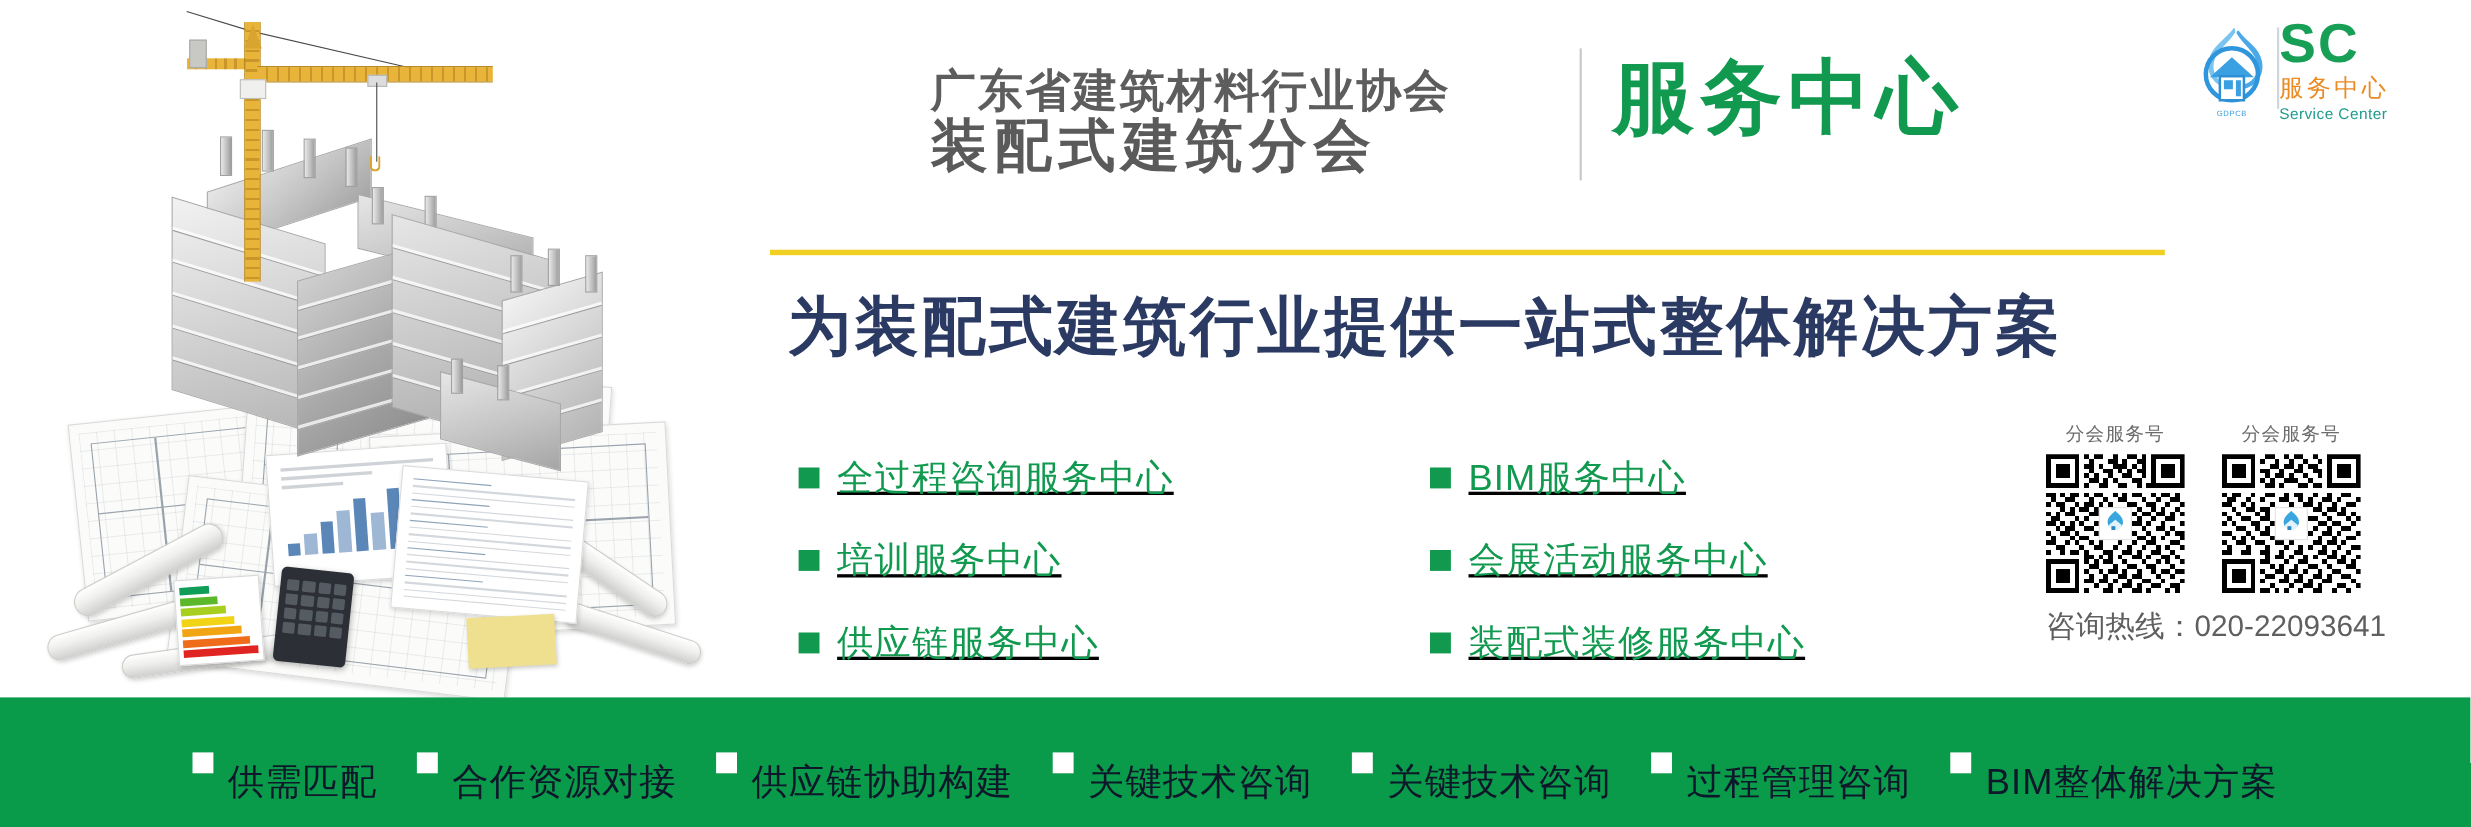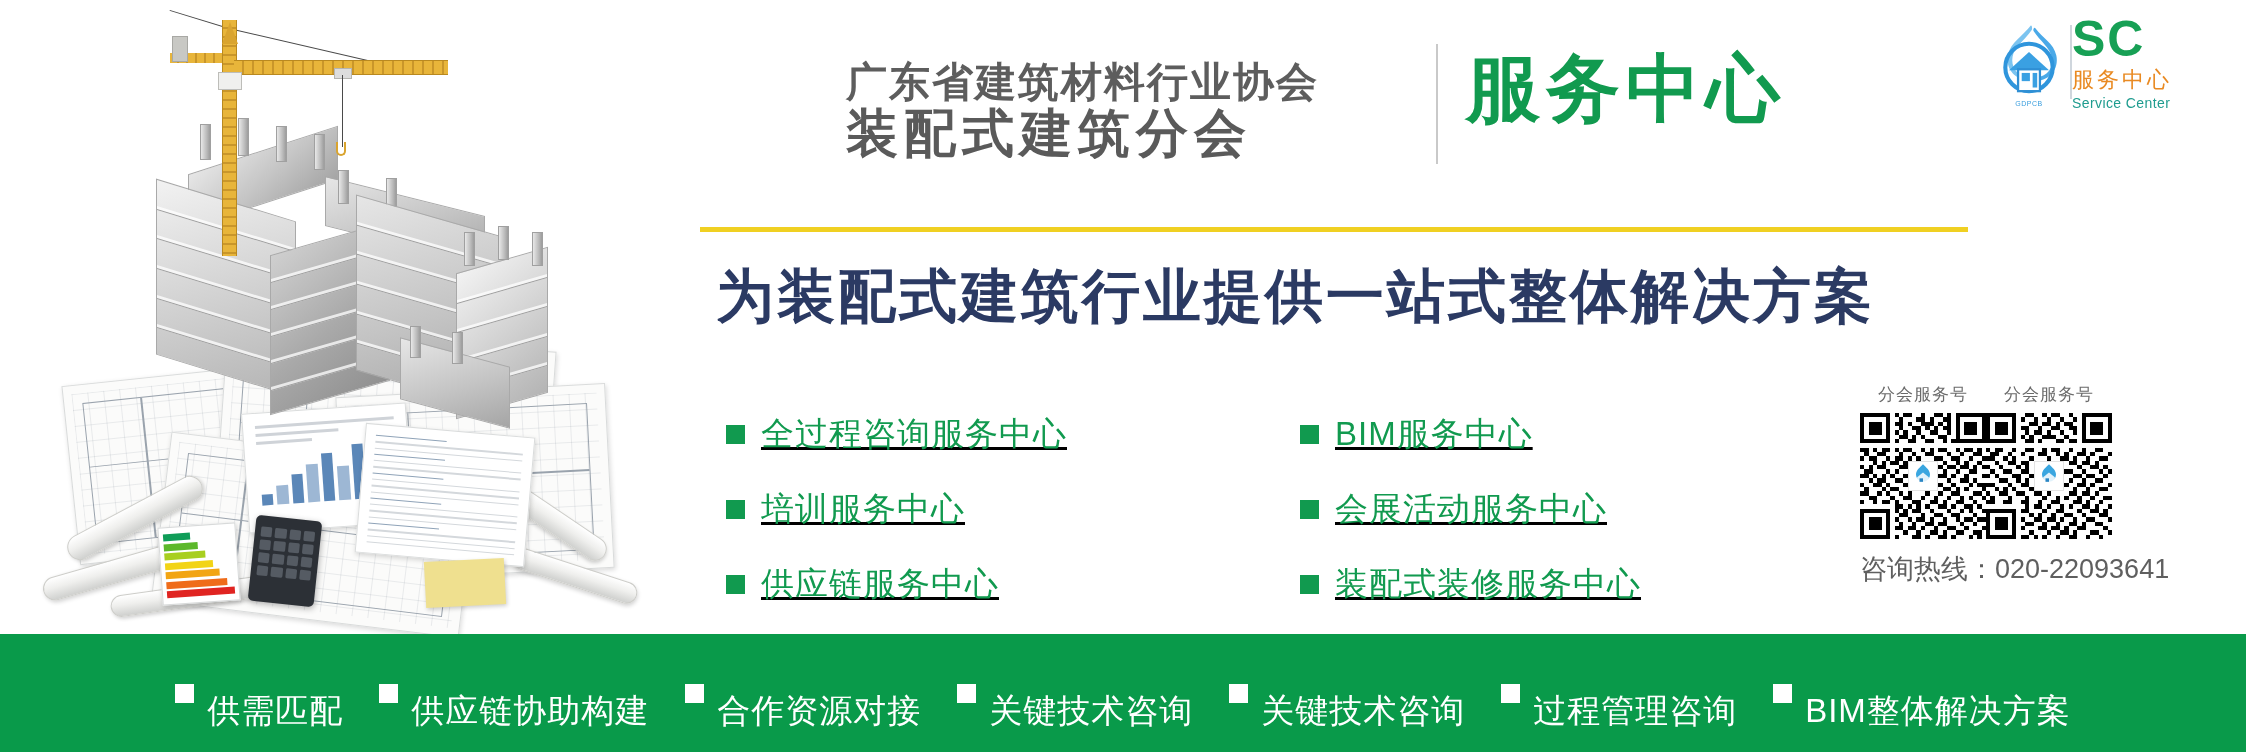--- a/index.html
+++ b/index.html
@@ -289,21 +289,21 @@
     color: #119a4f;
     letter-spacing: 1px;
   }
 
   
   .qr-block {
     position: absolute;
     left: 1860px; top: 383px;
     width: 340px;
   }
-  .qr-row { display: flex; }
+  .qr-row { display: flex; gap: 34px; }
   .qr-cell { width: 126px; }
   .qr-caption {
     font-size: 17px;
     color: #6b6b6b;
     text-align: center;
     letter-spacing: 1px;
     margin-bottom: 7px;
   }
   .qr-img {
     position: relative;
@@ -364,21 +364,21 @@
     padding: 0 92px;
   }
   .foot-item {
     display: flex; align-items: center; gap: 13px;
     white-space: nowrap;
   }
   .foot-sq {
     width: 19px; height: 19px; background: #ffffff; flex: 0 0 auto;
   }
   .foot-label {
-    font-size: 33px; color: #ffffff; letter-spacing: 1px; margin-top: 36px;
+    font-size: 33px; color: #0f172a; letter-spacing: 1px; margin-top: 36px;
   }
 </style>
 </head>
 <body>
 
 <div class="banner">
 
   <div class="hero-art">
 
     <div class="shadow-pool"></div>
@@ -1076,25 +1076,25 @@
     </div>
   </div>
 
   <div class="footer-bar">
     <div class="foot-item">
       <span class="foot-sq"></span>
       <span class="foot-label">供需匹配</span>
     </div>
     <div class="foot-item">
       <span class="foot-sq"></span>
-      <span class="foot-label">供应链协助构建</span>
+      <span class="foot-label">合作资源对接</span>
     </div>
     <div class="foot-item">
       <span class="foot-sq"></span>
-      <span class="foot-label">合作资源对接</span>
+      <span class="foot-label">供应链协助构建</span>
     </div>
     <div class="foot-item">
       <span class="foot-sq"></span>
       <span class="foot-label">关键技术咨询</span>
     </div>
     <div class="foot-item">
       <span class="foot-sq"></span>
       <span class="foot-label">关键技术咨询</span>
     </div>
     <div class="foot-item">

